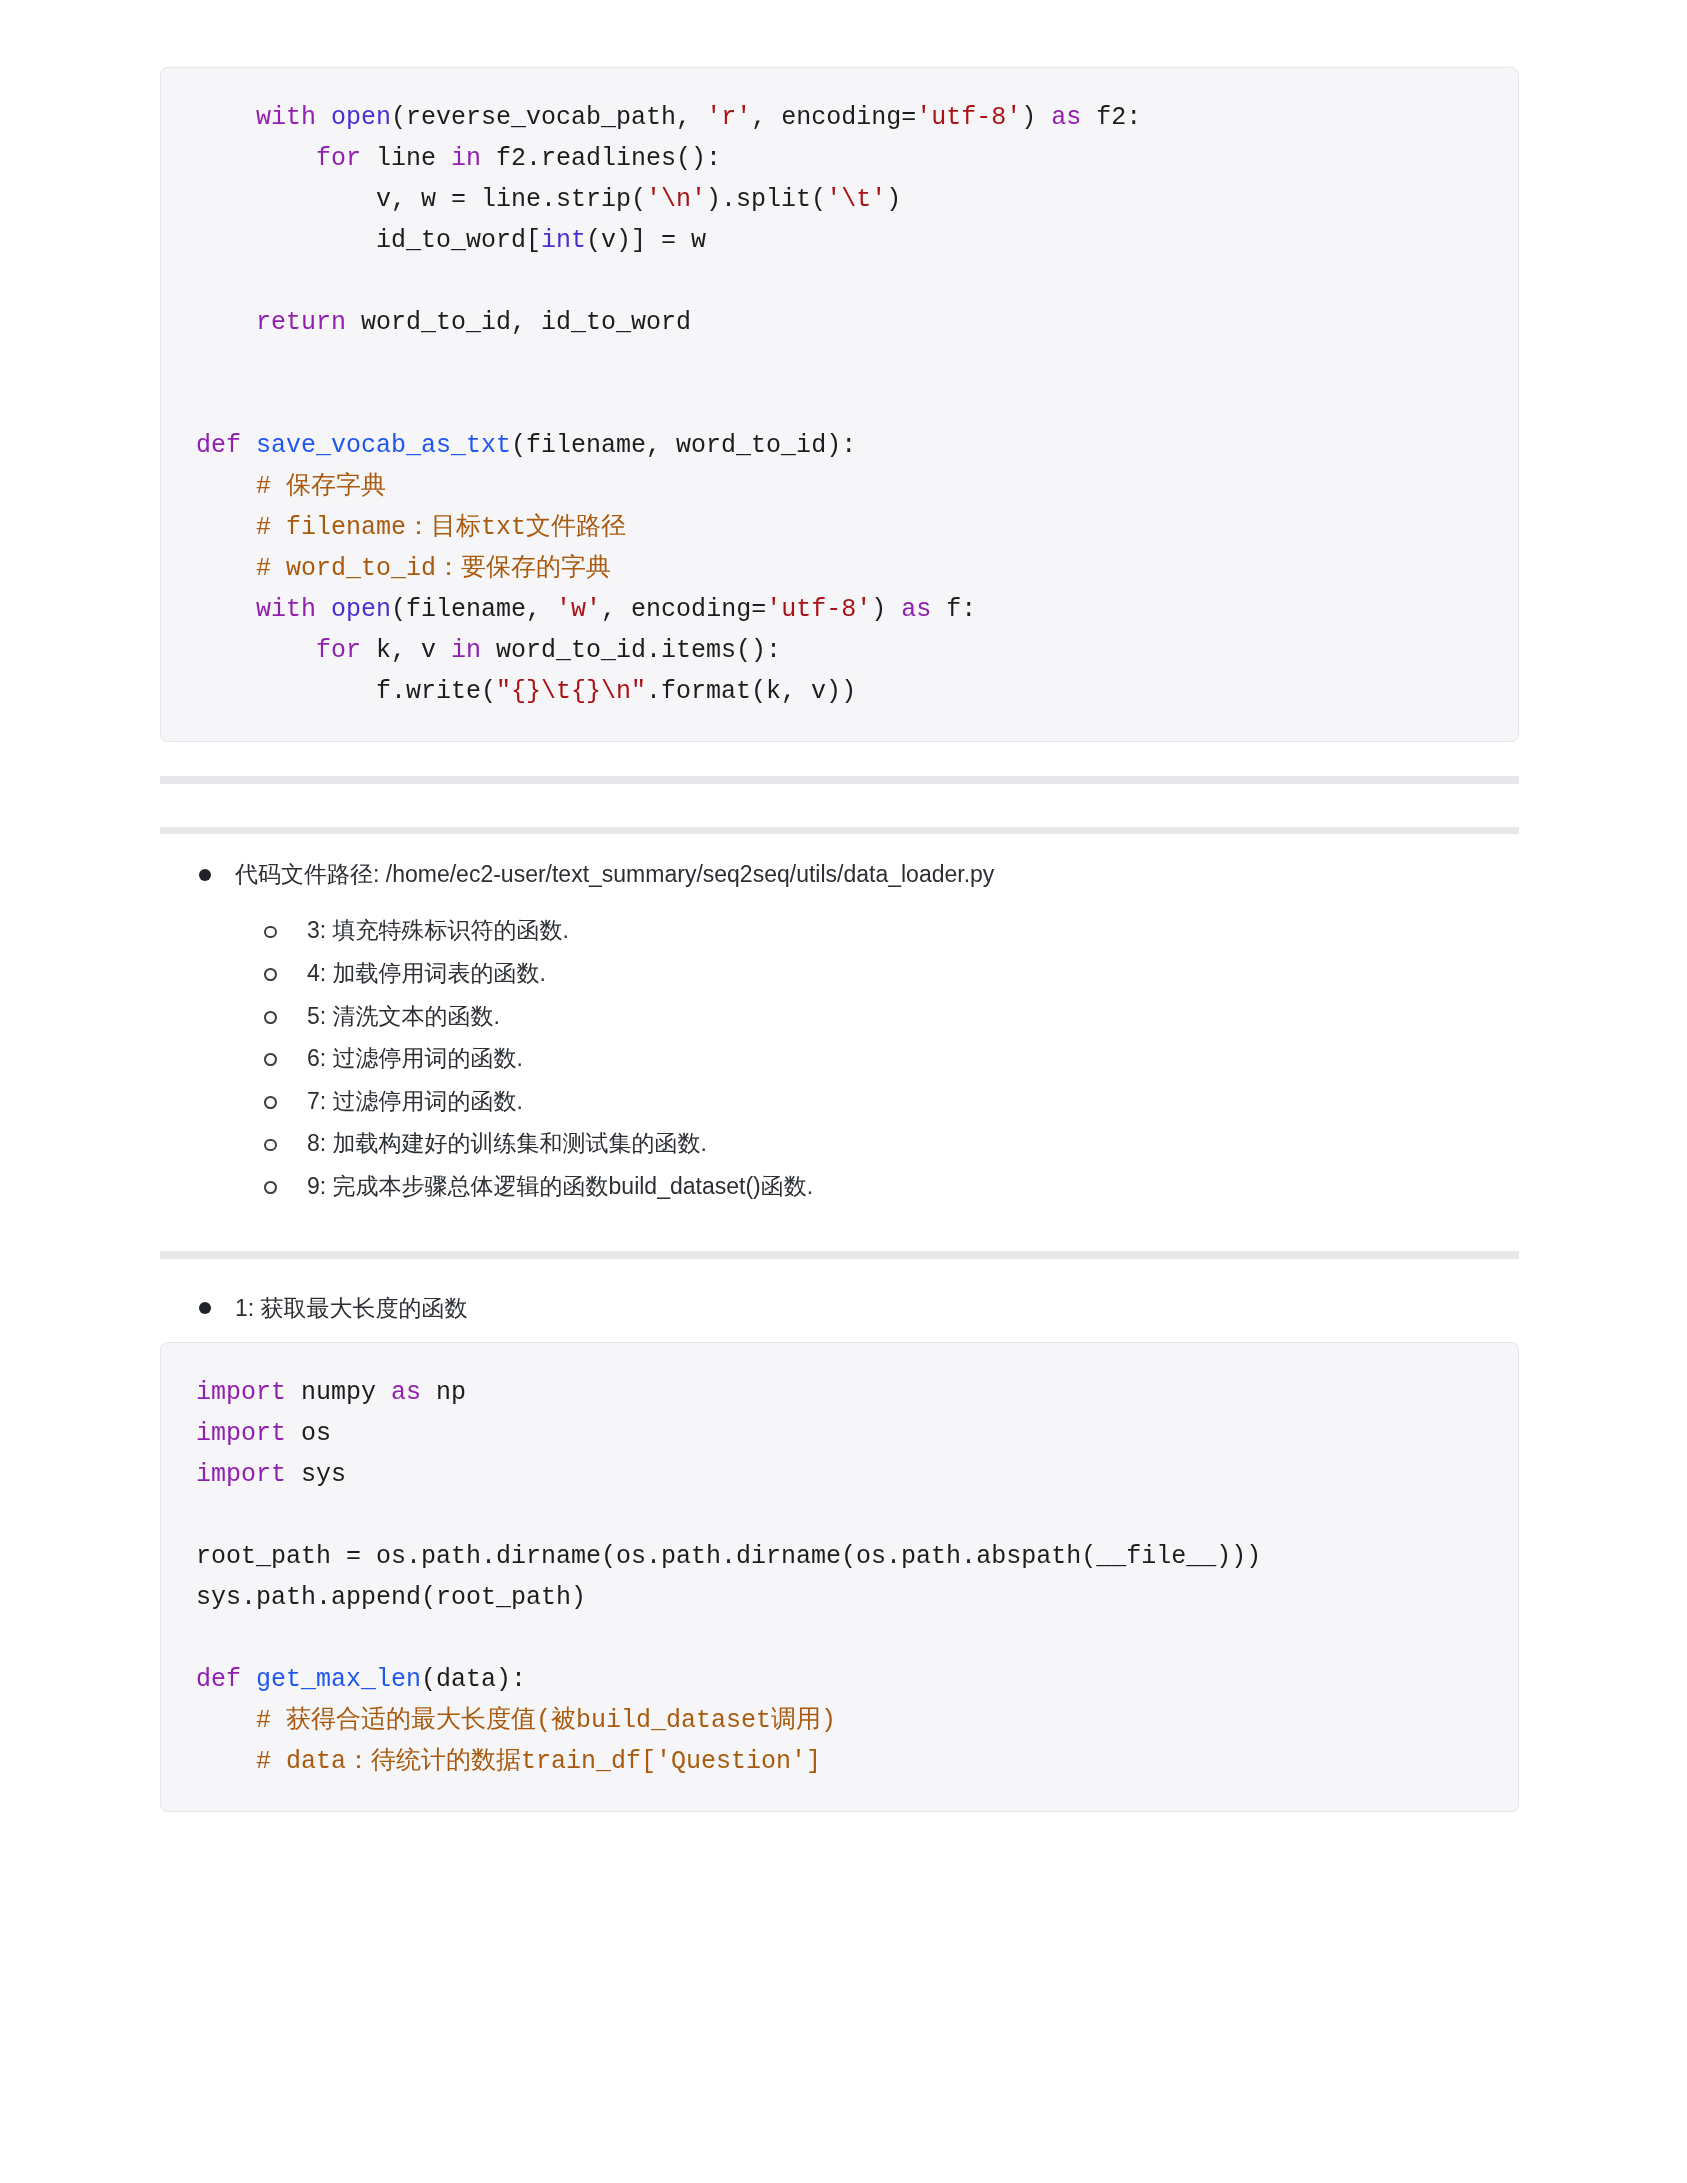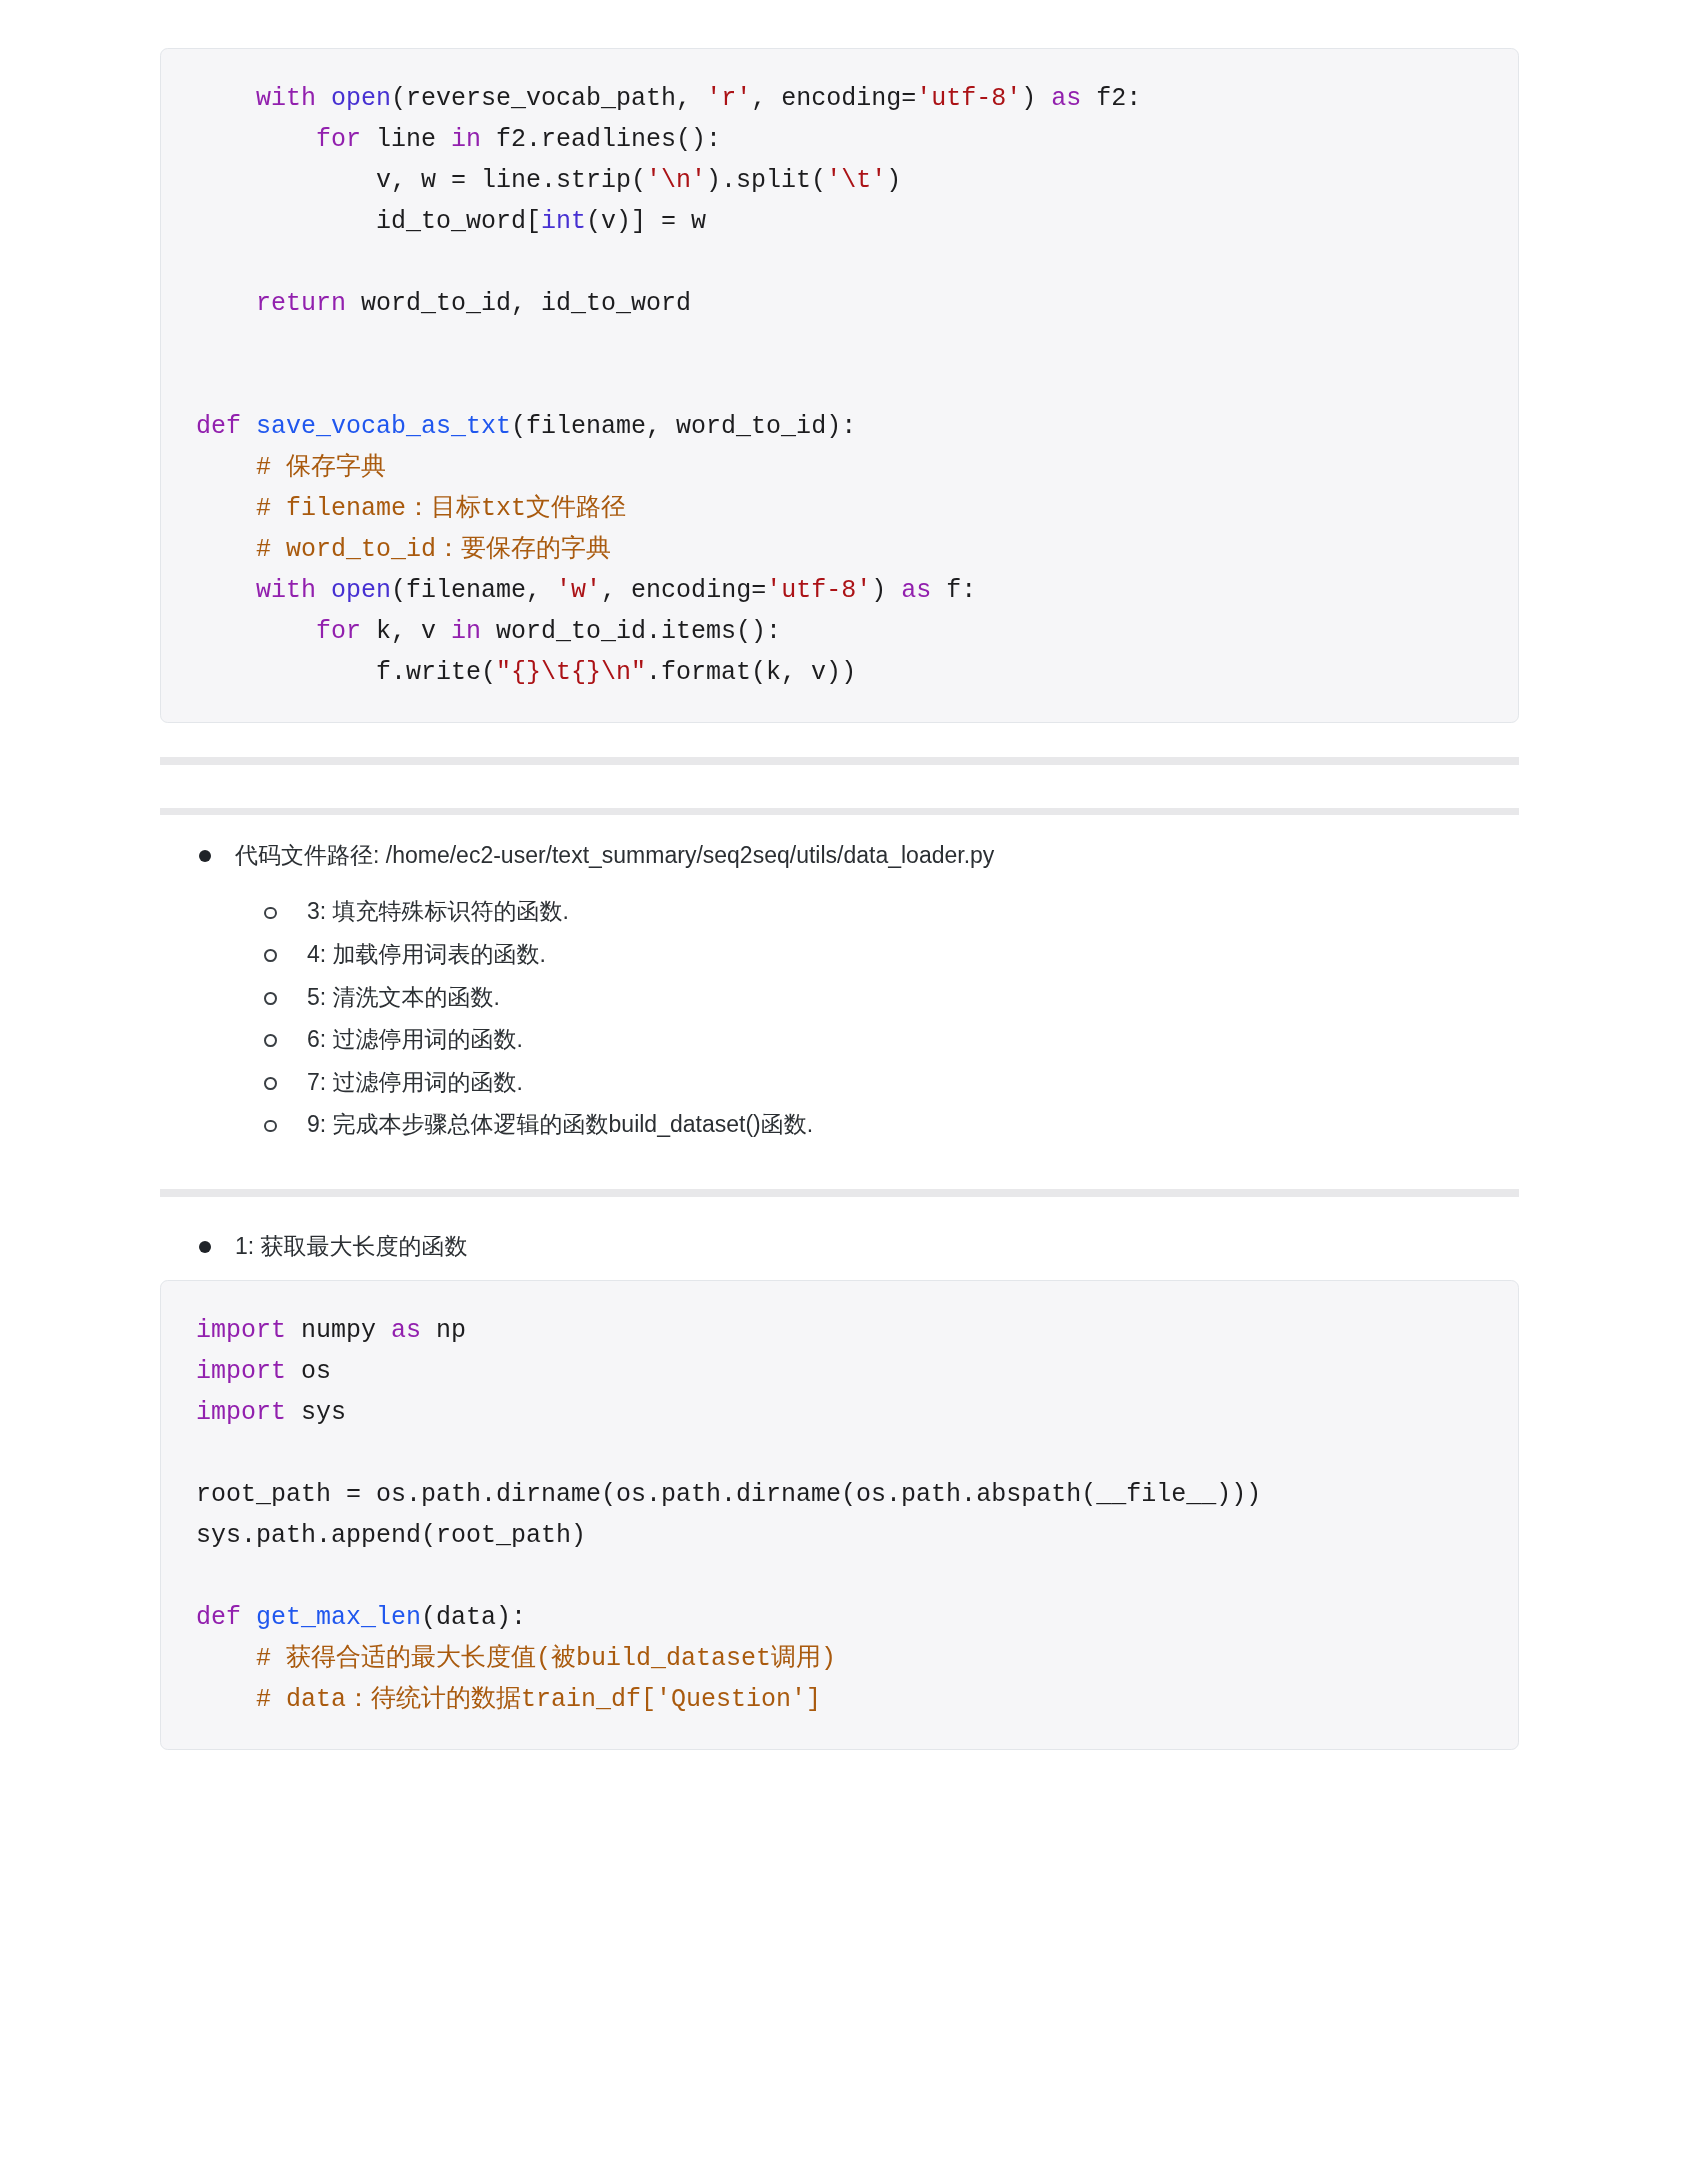--- a/index.html
+++ b/index.html
@@ -6,21 +6,21 @@
   .page{
     position:relative;
     width:1687px;
     height:2183px;
     background:#ffffff;
     overflow:hidden;
     font-family:"Liberation Sans",sans-serif;
     color:#24292f;
   }
   .content{
-    padding-top:48px;
+    padding-top:67px;
     margin-left:160px;
     width:1359px;
     box-sizing:border-box;
   }
   
   .code-block{
     box-sizing:border-box;
     width:1359px;
     background:#f6f6f8;
     border:1.7px solid #e3e6ea;
@@ -116,20 +116,21 @@
       <span class="dot"></span>
       <span>代码文件路径: /home/ec2-user/text_summary/seq2seq/utils/data_loader.py</span>
     </div>
 
     <ul class="sub-list" id="sub-list">
         <li><span class="circle"></span><span>3: 填充特殊标识符的函数.</span></li>
         <li><span class="circle"></span><span>4: 加载停用词表的函数.</span></li>
         <li><span class="circle"></span><span>5: 清洗文本的函数.</span></li>
         <li><span class="circle"></span><span>6: 过滤停用词的函数.</span></li>
         <li><span class="circle"></span><span>7: 过滤停用词的函数.</span></li>
+        <li><span class="circle"></span><span>8: 加载构建好的训练集和测试集的函数.</span></li>
         <li><span class="circle"></span><span>9: 完成本步骤总体逻辑的函数build_dataset()函数.</span></li>
       </ul>
 
     <div class="divider d3"></div>
 
     <div class="bullet-row b3">
       <span class="dot"></span>
       <span>1: 获取最大长度的函数</span>
     </div>
 

